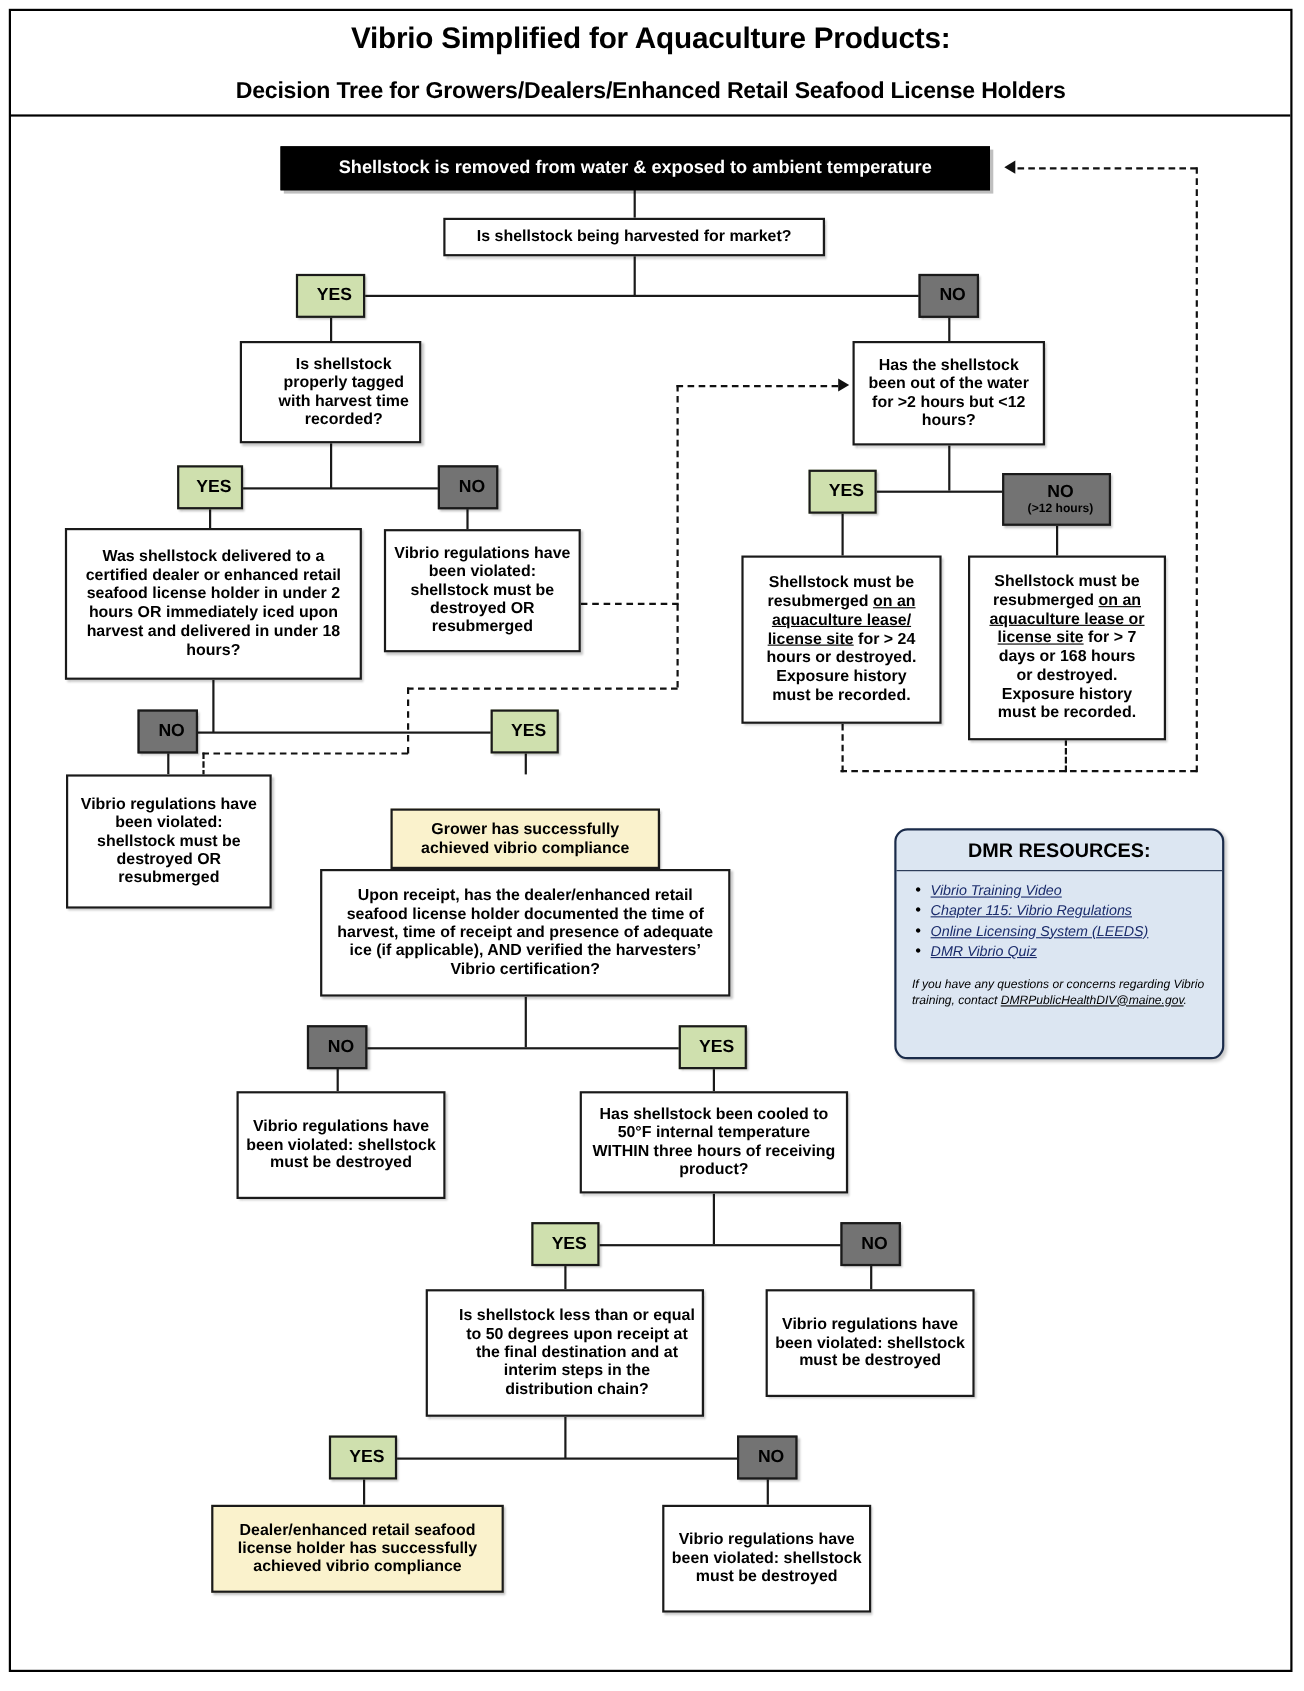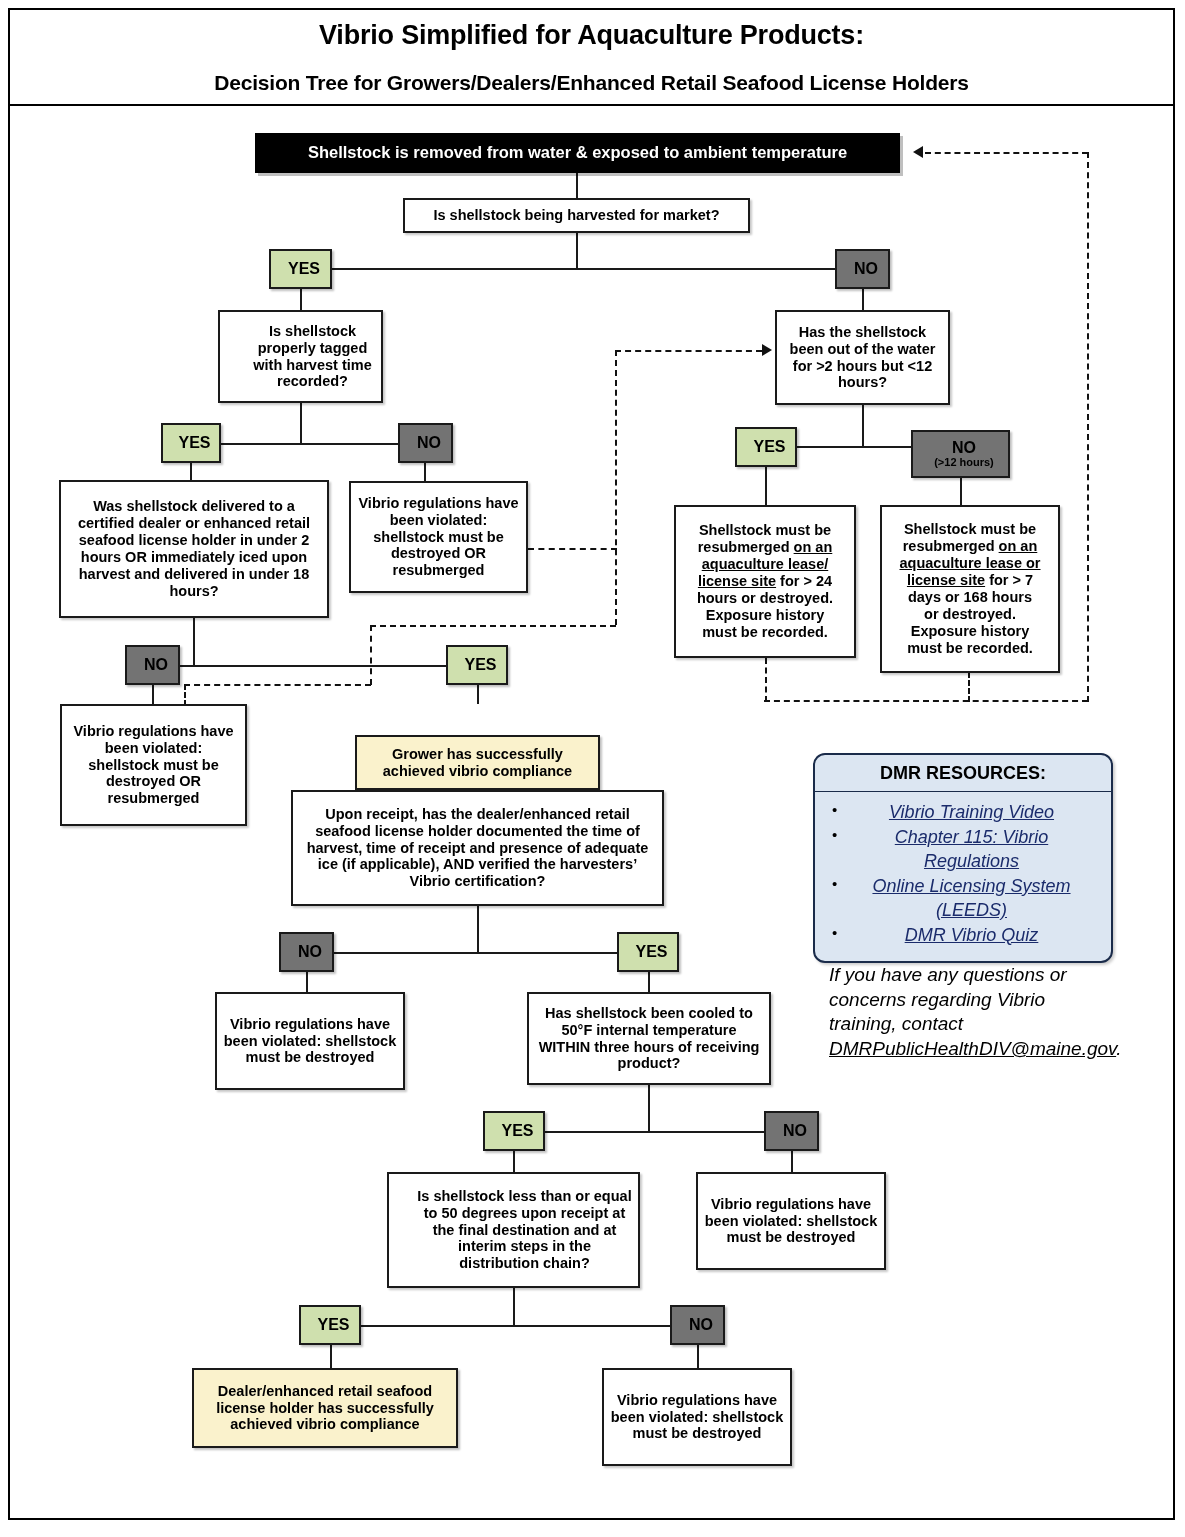--- a/index.html
+++ b/index.html
@@ -67,27 +67,27 @@
     z-index:3;box-shadow:2px 2px 3px rgba(0,0,0,0.2);
     padding:0;
   }
   #dmr-title{
     text-align:center;font-weight:bold;font-size:18px;color:#000;
     padding:8px 6px 7px;border-bottom:1.5px solid #1a2b4a;
   }
   #dmr-body{padding:9px 14px 12px 14px;}
   #dmr-list{list-style:none;margin:0;padding:0;}
   #dmr-list li{
-    font-style:italic;font-size:18px;color:#1a2b6b;line-height:1.33;
-    position:relative;padding-left:17px;margin-bottom:1px;text-align:center;
+    font-style:italic;font-size:13px;color:#1a2b6b;line-height:1.33;
+    position:relative;padding-left:17px;margin-bottom:1px;
   }
   #dmr-list li:before{content:"\2022";position:absolute;left:3px;top:-1px;color:#000;font-style:normal;font-size:15px;}
   #dmr-list li span{text-decoration:underline;}
   #dmr-note{
-    font-style:italic;font-size:19px;color:#000;line-height:1.31;margin-top:15px;
+    font-style:italic;font-size:11px;color:#000;line-height:1.31;margin-top:15px;
   }
   #dmr-note .mail{text-decoration:underline;}
 </style>
 </head>
 <body>
 
 <div id="page">
   <div id="frame"></div>
 
   <div id="title-band">

